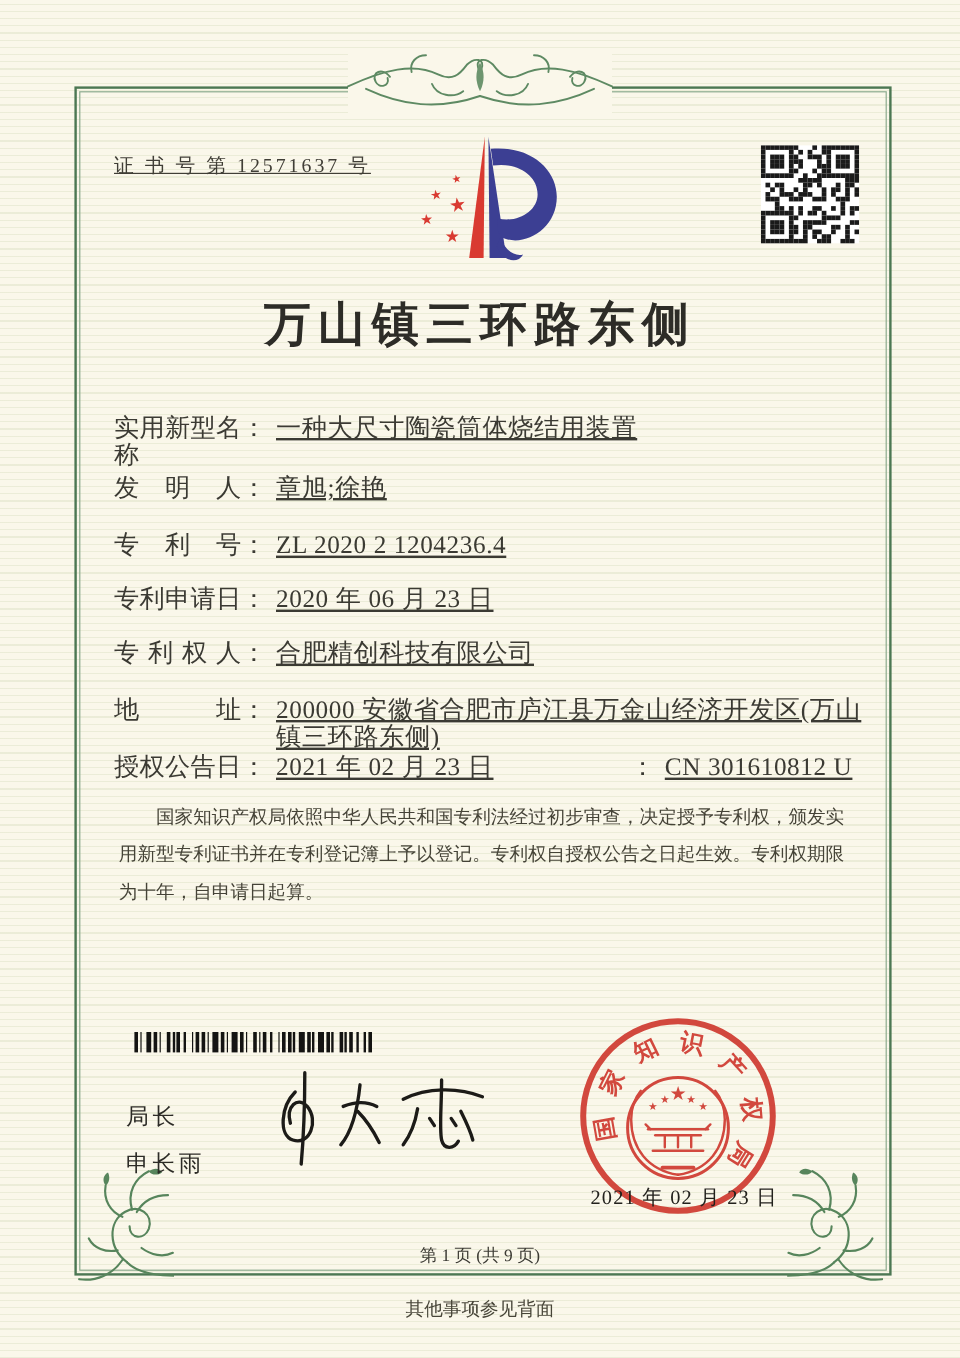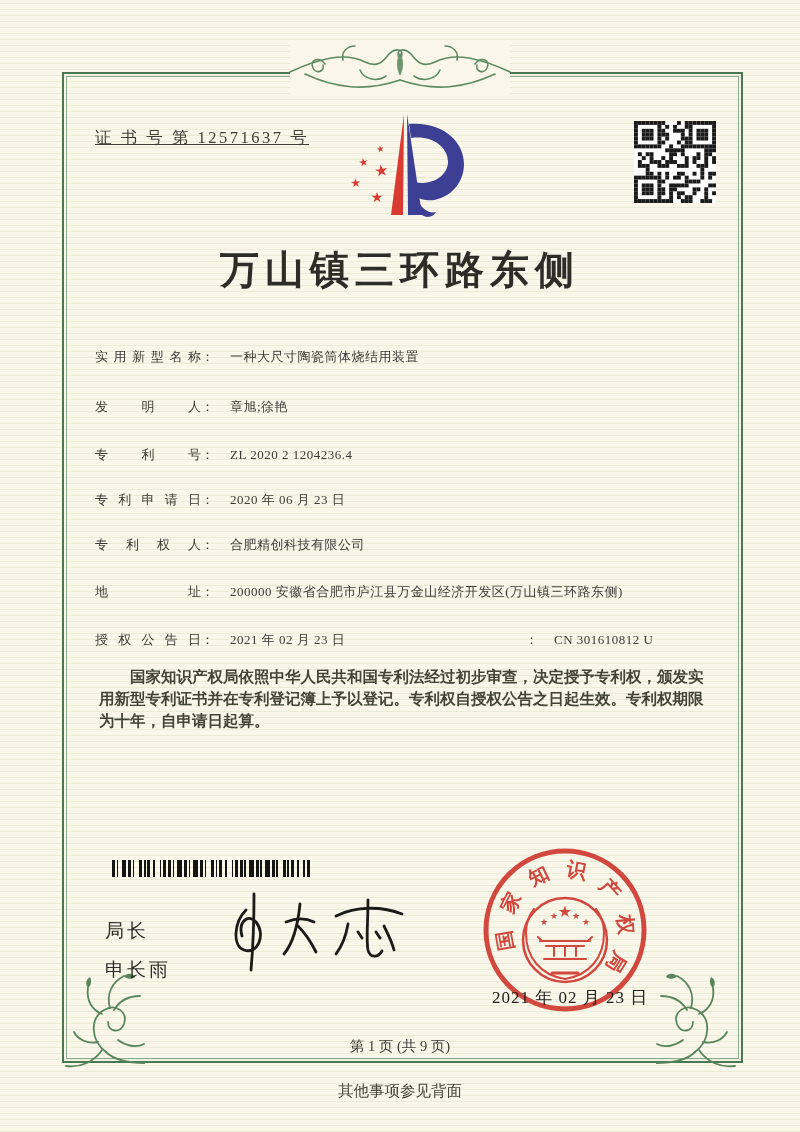--- a/index.html
+++ b/index.html
@@ -16,30 +16,30 @@
   .border-outer{position:absolute;left:62px;top:72px;width:677px;height:987px;
     border:2px solid #4c7753;}
   .border-inner{position:absolute;inset:2px;border:1px solid #8cab8e;}
   
   .cert-no{position:absolute;left:95px;top:127px;font-size:16.5px;letter-spacing:2.5px;color:#403e36;text-decoration:underline;}
   .logo{position:absolute;left:331px;top:112px;width:140px;height:115px;}
   .qr{position:absolute;left:634px;top:121px;width:82px;height:82px;}
   .title{position:absolute;left:0;top:243px;width:100%;text-align:center;
     font-size:39px;font-weight:600;letter-spacing:6px;color:#2d2c27;}
   
-  .row{position:absolute;left:95px;display:flex;font-size:13px;line-height:23px;color:#3b3a33;}
+  .row{position:absolute;left:95px;display:flex;font-size:21px;line-height:23px;color:#3b3a33;}
   .flabel{display:inline-block;width:106px;text-align:justify;text-align-last:justify;flex:none;}
   .colon{flex:none;}
-  .fvalue{margin-left:16px;letter-spacing:0.5px;}
+  .fvalue{margin-left:8px;letter-spacing:0.5px;text-decoration:underline;}
   .addr .fvalue{max-width:505px;}
   .grant2{position:absolute;left:430px;top:0;display:flex;}
   .grant2 .flabel{width:100px;}
   
   .paras{position:absolute;left:99px;top:666px;width:614px;font-size:15.5px;
-    line-height:22px;color:#454337;font-weight:bold;}
+    line-height:31px;color:#454337;}
   .paras p{margin:0;text-indent:2em;}
   
   .barcode{position:absolute;left:112px;top:860px;width:198px;height:17px;display:flex;}
   .barcode span{height:100%;}
   
   .director{position:absolute;left:105px;top:918px;font-size:19px;letter-spacing:3px;color:#2c2b26;}
   .director .name{margin-top:13px;}
   .signature{position:absolute;left:218px;top:888px;width:200px;height:95px;}
   
   .seal{position:absolute;left:480px;top:845px;width:170px;height:170px;opacity:0.93;}

